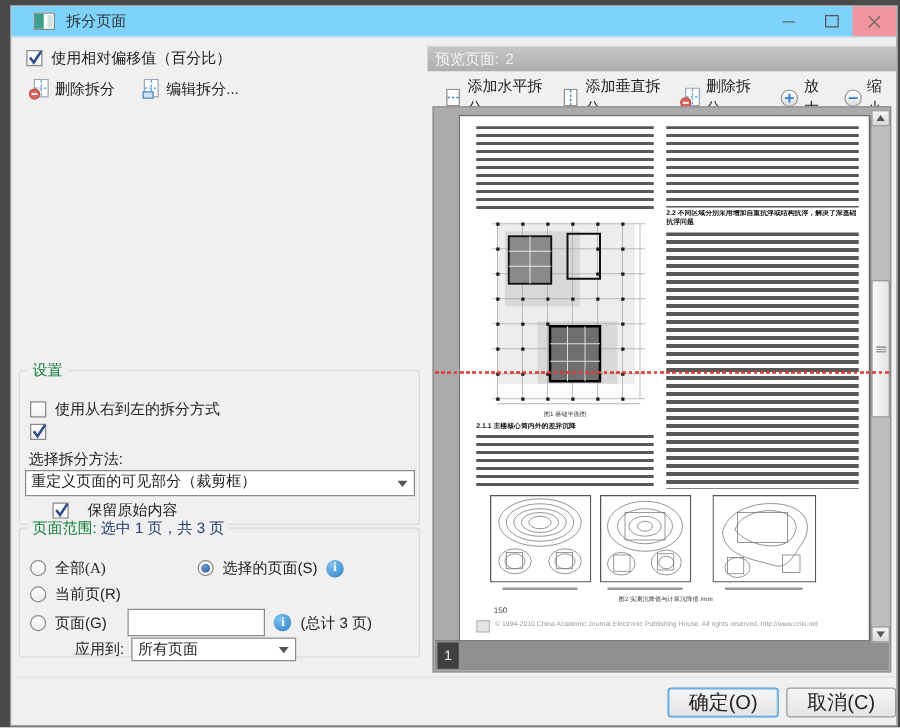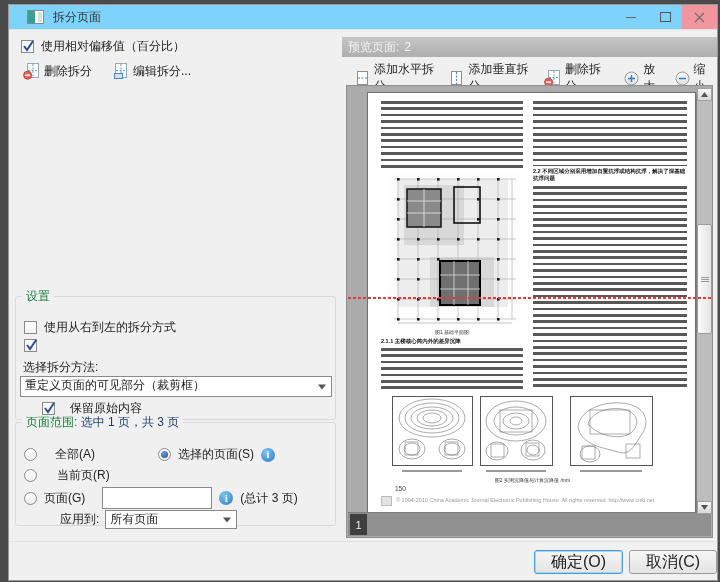--- a/index.html
+++ b/index.html
@@ -166,30 +166,30 @@
         <svg width="15" height="15">
               <path d="M3,7 L6,11 L12,2" fill="none" stroke="#2d4f8a" stroke-width="2"></path>
             </svg>
       </span>
       <span class="lbl">保留原始内容</span>
     </div>
   </div>
 
   <div class="group boxed" style="left:6px;top:417px;width:321px;height:104px;">
     <span class="glabel" style="white-space:nowrap;"><span class="blue">页面范围:</span> <span class="navy">选中 1 页，共 3 页</span></span>
-    <div class="row" style="position:absolute;left:8px;top:23px;gap:18px;">
+    <div class="row" style="position:absolute;left:8px;top:23px;gap:7px;font-family:Liberation Serif, serif;">
       <span class="radio"></span>
       <span class="lbl">全部(A)</span>
     </div>
     <div class="row" style="position:absolute;left:142px;top:23px;gap:7px;">
       <span class="radio sel"></span>
       <span class="lbl">选择的页面(S)</span>
       <span class="info">i</span>
     </div>
-    <div class="row" style="position:absolute;left:8px;top:44px;gap:20px;">
+    <div class="row" style="position:absolute;left:8px;top:44px;gap:7px;">
       <span class="radio"></span>
       <span class="lbl">当前页(R)</span>
     </div>
     <div class="row" style="position:absolute;left:8px;top:64px;gap:7px;">
       <span class="radio"></span>
       <span class="lbl">页面(G)</span>
       <input style="width: 104px; height: 18px; border: 1px solid rgb(138, 138, 138); margin-left: 10px;">
       <span class="info">i</span>
       <span class="lbl">(总计 3 页)</span>
     </div>

